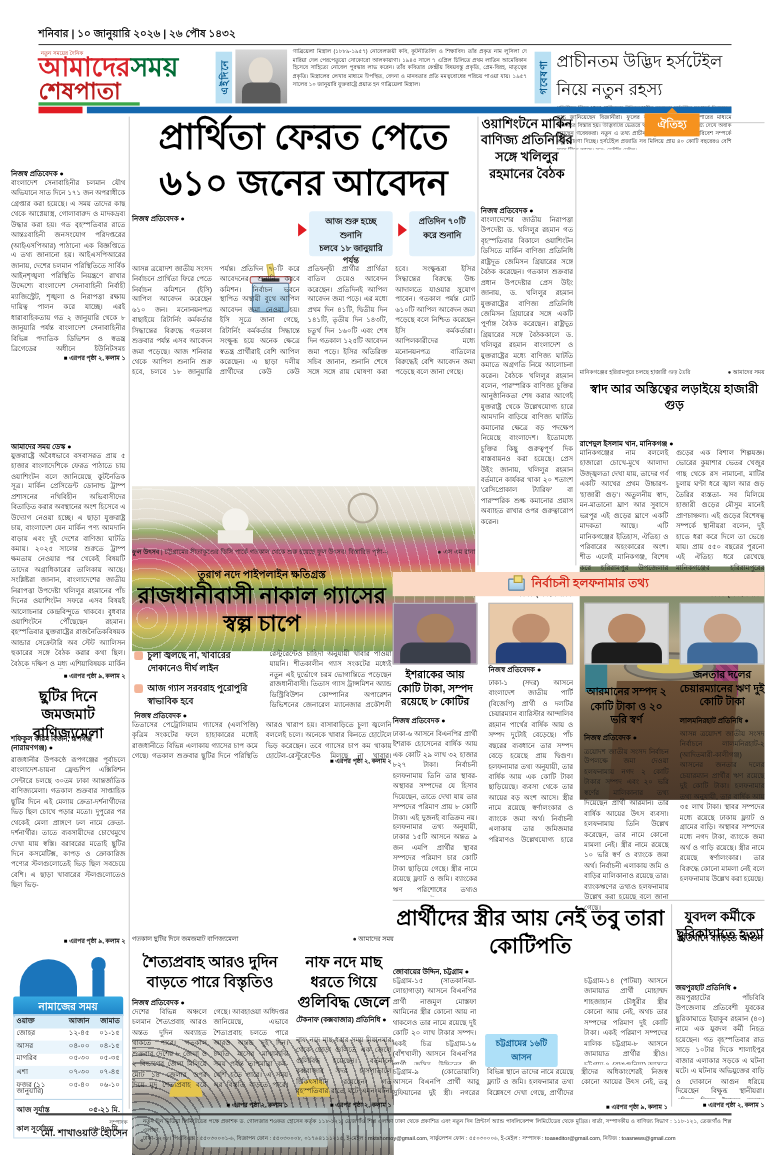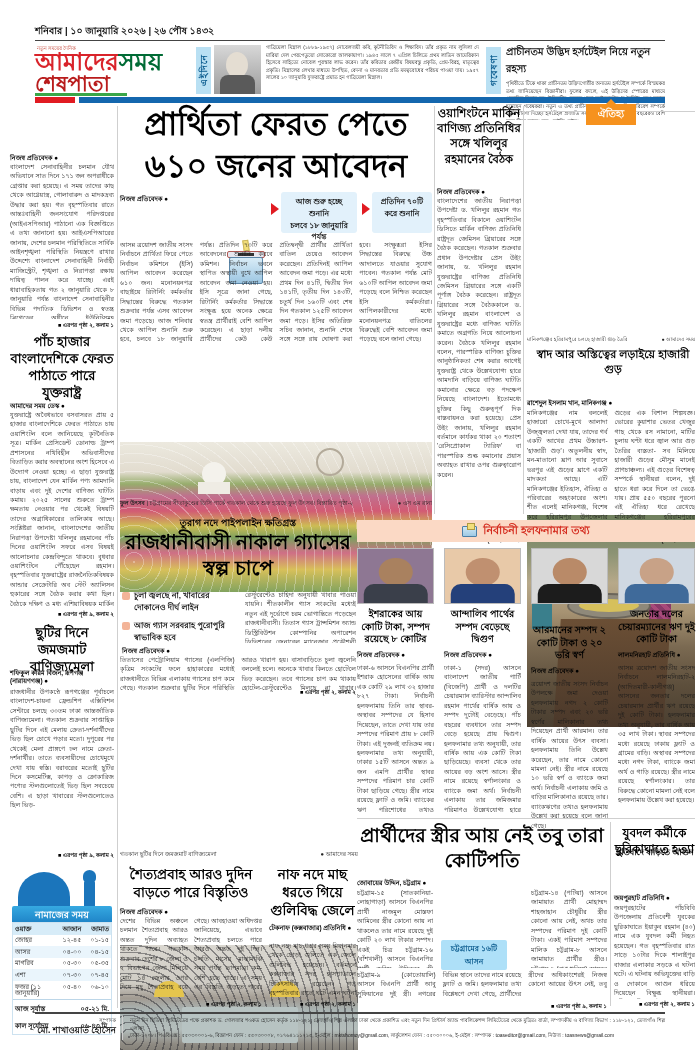--- a/index.html
+++ b/index.html
@@ -86,34 +86,33 @@
   <div class="abs photo" style="left:214px;top:45px;width:47px;height:49px;background:linear-gradient(180deg,#d8d8d8,#9c9c9c)">
     <div class="abs" style="left:12px;top:7px;width:22px;height:26px;border-radius:50%;background:#e4ddd2"></div>
     <div class="abs" style="left:6px;top:30px;width:35px;height:19px;border-radius:8px 8px 0 0;background:#5a5a5a"></div>
   </div>
   <div class="abs" style="left:266px;top:44px;width:213px">
     <div class="bodytext" style="font-size:5px;height:40px">গাব্রিয়েলা মিস্ত্রাল (১৮৮৯-১৯৫৭) নোবেলজয়ী কবি, কূটনীতিবিদ ও শিক্ষাবিদ। তাঁর প্রকৃত নাম লুসিলা দে মারিয়া দেল পেরপেতুয়ো সোকোরো আলকায়াগা। ১৯৪৫ সালে ৭ এপ্রিল চিলিতে প্রথম লাতিন আমেরিকান হিসেবে সাহিত্যে নোবেল পুরস্কার লাভ করেন। তাঁর কবিতার কেন্দ্রীয় বিষয়বস্তু প্রকৃতি, প্রেম-বিরহ, মাতৃত্বের প্রকৃতি। মিস্ত্রালের লেখার মাধ্যমে উপস্থিত, বেদনা ও মানবতার প্রতি মমত্ববোধের পরিচয় পাওয়া যায়। ১৯৫৭ সালের ১০ জানুয়ারি যুক্তরাষ্ট্রে প্রয়াত হন গাব্রিয়েলা মিস্ত্রাল।</div>
   </div>
 
   <div class="abs vlabel" style="left:486px;top:47px;width:15px;height:47px">গবেষণা</div>
   <div class="abs" style="left:506px;top:44px;width:159px">
-    <div style="font-size:10px;font-weight:bold;margin-bottom:2px">প্রাচীনতম উদ্ভিদ হর্সটেইল নিয়ে নতুন রহস্য</div>
+    <div style="font-size:15px;font-weight:normal;margin-bottom:2px">প্রাচীনতম উদ্ভিদ হর্সটেইল নিয়ে নতুন রহস্য</div>
     <div class="bodytext" style="font-size:5px;height:40px">পৃথিবীতে টিকে থাকা প্রাচীনতম উদ্ভিদগোষ্ঠীর অন্যতম হর্সটেইল সম্পর্কে বিস্ময়কর তথ্য জানিয়েছেন বিজ্ঞানীরা। ফুলের বদলে, এই উদ্ভিদের স্পোরের মাধ্যমে প্রজাতির বিস্তার হয়। উদ্ভিদটির ভেতরে থাকা আইসোটোপের বৈশিষ্ট্য দেখে অবাক হয়েছেন গবেষকরা। নতুন এ তথ্য প্রাচীন বাস্তুসংস্থান ও প্রাচীন পরিবেশ সম্পর্কে নতুন ধারণা দিচ্ছে। হর্সটেইল প্রজাতি সব মিলিয়ে প্রায় ৪০ কোটি বছরেরও বেশি সময় টিকে আছে। সূত্র: ডেইলি মেইল।</div>
   </div>
 
   <div class="abs" style="left:35px;top:97px;width:40px;height:6px;background:#e11b22"></div>
   <div class="abs" style="left:79px;top:97px;width:586px;height:6px;background:#1467ae"></div>
 
   <div class="abs lightrule" style="left:117px;top:106px;width:1px;height:902px"></div>
 
   <div class="abs byline" style="left:10px;top:153px;width:104px">নিজস্ব প্রতিবেদক ●</div>
   <div class="abs bodytext" style="left:10px;top:162px;width:104px;height:157px">বাংলাদেশ সেনাবাহিনীর চলমান যৌথ অভিযানে সাত দিনে ১৭১ জন অপরাধীকে গ্রেপ্তার করা হয়েছে। এ সময় তাদের কাছ থেকে আগ্নেয়াস্ত্র, গোলাবারুদ ও মাদকদ্রব্য উদ্ধার করা হয়। গত বৃহস্পতিবার রাতে আন্তঃবাহিনী জনসংযোগ পরিদপ্তরের (আইএসপিআর) পাঠানো এক বিজ্ঞপ্তিতে এ তথ্য জানানো হয়। আইএসপিআরের জানায়, দেশের চলমান পরিস্থিতিতে সার্বিক আইনশৃঙ্খলা পরিস্থিতি নিয়ন্ত্রণে রাখার উদ্দেশ্যে বাংলাদেশ সেনাবাহিনী নির্বাহী ম্যাজিস্ট্রেট, শৃঙ্খলা ও নিরাপত্তা রক্ষায় দায়িত্ব পালন করে যাচ্ছে। এরই ধারাবাহিকতায় গত ২ জানুয়ারি থেকে ৮ জানুয়ারি পর্যন্ত বাংলাদেশ সেনাবাহিনীর বিভিন্ন পদাতিক ডিভিশন ও স্বতন্ত্র ব্রিগেডের অধীনে ইউনিটসমূহ আইনশৃঙ্খলা রক্ষাকারী বাহিনীর সদস্যদের সঙ্গে দেশের বিভিন্ন এলাকায় বেশকিছু যৌথ অভিযান পরিচালনা করা হয়। এসব</div>
   <div class="abs jump" style="left:10px;top:321px;width:104px">■ এরপর পৃষ্ঠা ২, কলাম ১</div>
 
-  <div class="abs hl" style="left:10px;top:333px;width:104px;font-size:13px">পাঁচ হাজার বাংলাদেশিকে ফেরত পাঠাতে পারে যুক্তরাষ্ট্র</div>
   <div class="abs byline" style="left:10px;top:401px;width:104px">আমাদের সময় ডেস্ক ●</div>
   <div class="abs bodytext" style="left:10px;top:410px;width:104px;height:198px">যুক্তরাষ্ট্রে অবৈধভাবে বসবাসরত প্রায় ৫ হাজার বাংলাদেশিকে ফেরত পাঠাতে চায় ওয়াশিংটন বলে জানিয়েছে কূটনৈতিক সূত্র। মার্কিন প্রেসিডেন্ট ডোনাল্ড ট্রাম্প প্রশাসনের নথিবিহীন অভিবাসীদের বিতাড়িত করার অবস্থানের অংশ হিসেবে এ উদ্যোগ নেওয়া হচ্ছে। এ ছাড়া যুক্তরাষ্ট্র চায়, বাংলাদেশ যেন মার্কিন পণ্য আমদানি বাড়ায় এবং দুই দেশের বাণিজ্য ঘাটতি কমায়। ২০২৫ সালের শুরুতে ট্রাম্প ক্ষমতায় নেওয়ার পর থেকেই বিষয়টি তাদের অগ্রাধিকারের তালিকায় আছে। সংশ্লিষ্টরা জানান, বাংলাদেশের জাতীয় নিরাপত্তা উপদেষ্টা খলিলুর রহমানের পাঁচ দিনের ওয়াশিংটন সফরে এসব বিষয়ই আলোচনার কেন্দ্রবিন্দুতে থাকবে। বুধবার ওয়াশিংটনে পৌঁছেছেন রহমান। বৃহস্পতিবার যুক্তরাষ্ট্রের রাজনৈতিকবিষয়ক আন্ডার সেক্রেটারি অব স্টেট অ্যালিসন হুকারের সঙ্গে বৈঠক করার কথা ছিল। বৈঠকে দক্ষিণ ও মধ্য এশিয়াবিষয়ক মার্কিন সহকারী পররাষ্ট্রমন্ত্রী পল কাপুরেরও যোগ দেওয়ার কথা ছিল। ওয়াশিংটনে কর্মরত</div>
   <div class="abs jump" style="left:10px;top:610px;width:104px">■ এরপর পৃষ্ঠা ৯, কলাম ২</div>
 
   <div class="abs hl" style="left:10px;top:624px;width:104px;font-size:13px">ছুটির দিনে জমজমাট বাণিজ্যমেলা</div>
   <div class="abs byline" style="left:10px;top:669px;width:104px;line-height:1.3">শফিকুল করিম বিজন, রূপগঞ্জ (নারায়ণগঞ্জ) ●</div>
   <div class="abs bodytext" style="left:10px;top:687px;width:104px;height:163px">রাজধানীর উপকণ্ঠে রূপগঞ্জের পূর্বাচলে বাংলাদেশ-চায়না ফ্রেন্ডশিপ এক্সিবিশন সেন্টারে চলছে ৩০তম ঢাকা আন্তর্জাতিক বাণিজ্যমেলা। গতকাল শুক্রবার সাপ্তাহিক ছুটির দিনে এই মেলায় ক্রেতা-দর্শনার্থীদের ভিড় ছিল চোখে পড়ার মতো। দুপুরের পর থেকেই মেলা প্রাঙ্গণে ঢল নামে ক্রেতা-দর্শনার্থীর। তাতে ব্যবসায়ীদের চোখেমুখে দেখা যায় স্বস্তি। বরাবরের মতোই ছুটির দিনে কসমেটিক্স, কাপড় ও ক্রোকারিজ পণ্যের স্টলগুলোতেই ভিড় ছিল সবচেয়ে বেশি। এ ছাড়া খাবারের স্টলগুলোতেও ছিল ভিড়-</div>
   <div class="abs jump" style="left:10px;top:851px;width:104px">■ এরপর পৃষ্ঠা ৯, কলাম ২</div>
 
   <div class="abs" style="left:10px;top:866px;width:104px;height:56px">
@@ -280,21 +279,20 @@
     <div class="hl" style="font-size:9.5px;margin-top:4px;height:42px">ইশরাকের আয় কোটি টাকা, সম্পদ রয়েছে ৮ কোটির</div>
     <div class="byline">নিজস্ব প্রতিবেদক ●</div>
     <div class="bodytext" style="height:152px;margin-top:2px">ঢাকা-৬ আসনে বিএনপির প্রার্থী ইশরাক হোসেনের বার্ষিক আয় এক কোটি ২৯ লাখ ৩২ হাজার ৮২৭ টাকা। নির্বাচনী হলফনামায় তিনি তার স্থাবর-অস্থাবর সম্পদের যে হিসাব দিয়েছেন, তাতে দেখা যায় তার সম্পদের পরিমাণ প্রায় ৮ কোটি টাকা। এই দুজনই ব্যতিক্রম নয়। হলফনামার তথ্য অনুযায়ী, ঢাকার ১৫টি আসনে অন্তত ৯ জন এমপি প্রার্থীর স্থাবর সম্পদের পরিমাণ চার কোটি টাকা ছাড়িয়ে গেছে। স্ত্রীর নামে রয়েছে ফ্ল্যাট ও জমি। ব্যাংকের ঋণ পরিশোধের তথ্যও হলফনামায় উল্লেখ করেছেন তিনি।</div>
   </div>
 
   <div class="abs" style="left:444px;top:548px;width:77px">
     <div class="port" style="height:56px;background:#e8c9a8">
       <div class="p-head" style="background:#c09070"></div>
       <div class="p-sh" style="background:#24407a"></div>
     </div>
-    <div class="hl" style="font-size:9.5px;margin-top:4px;height:42px">আন্দালিব পার্থের সম্পদ বেড়েছে দ্বিগুণ</div>
     <div class="byline">নিজস্ব প্রতিবেদক ●</div>
     <div class="bodytext" style="height:152px;margin-top:2px">ঢাকা-১ (সদর) আসনে বাংলাদেশ জাতীয় পার্টি (বিজেপি) প্রার্থী ও দলটির চেয়ারম্যান ব্যারিস্টার আন্দালিব রহমান পার্থের বার্ষিক আয় ও সম্পদ দুটোই বেড়েছে। পাঁচ বছরের ব্যবধানে তার সম্পদ বেড়ে হয়েছে প্রায় দ্বিগুণ। হলফনামার তথ্য অনুযায়ী, তার বার্ষিক আয় এক কোটি টাকা ছাড়িয়েছে। ব্যবসা থেকে তার আয়ের বড় অংশ আসে। স্ত্রীর নামে রয়েছে স্বর্ণালংকার ও ব্যাংকে জমা অর্থ। নির্বাচনী এলাকায় তার জমিজমার পরিমাণও উল্লেখযোগ্য হারে বেড়েছে বলে জানা গেছে।</div>
   </div>
 
   <div class="abs" style="left:531px;top:548px;width:77px">
     <div class="port" style="height:56px;background:#d8d8d8">
       <div class="p-head" style="background:#b98a68"></div>
       <div class="p-sh" style="background:#1c1c1c"></div>
     </div>
     <div class="hl" style="font-size:9.5px;margin-top:20px;height:42px">আরমানের সম্পদ ২ কোটি টাকা ও ২০ ভরি স্বর্ণ</div>

